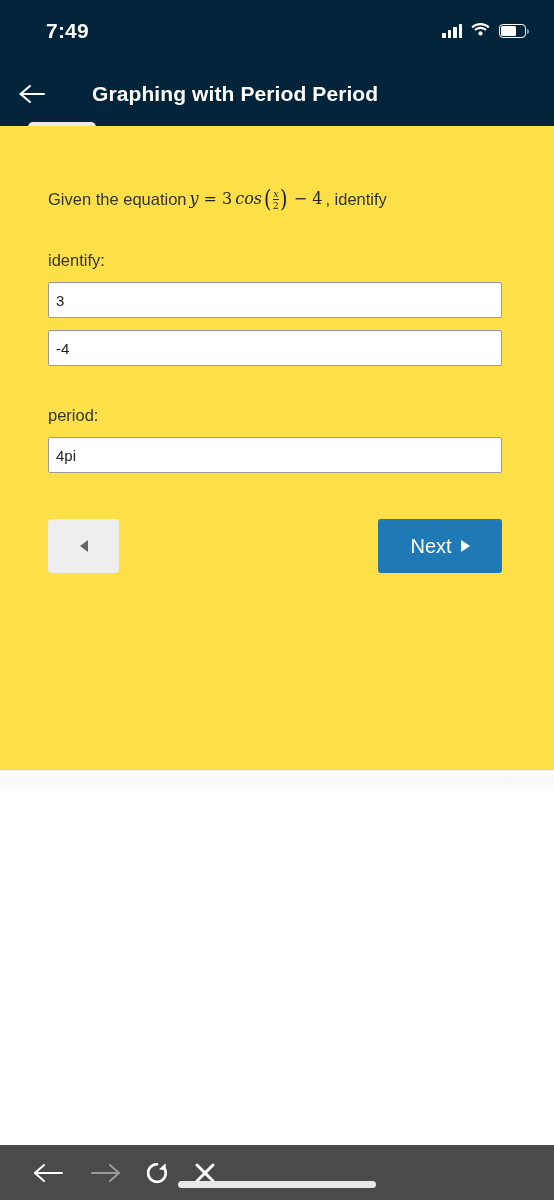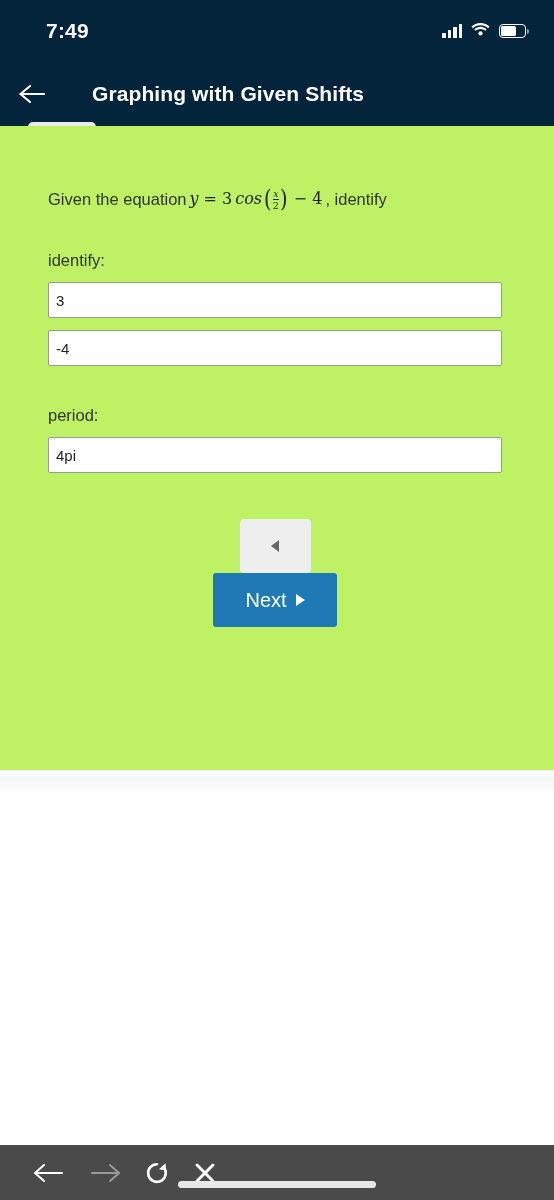--- a/index.html
+++ b/index.html
@@ -122,21 +122,21 @@
     background: #ececec;
     border-radius: 5px;
   }
 
   
   .content {
     position: absolute;
     top: 126px; left: 0;
     width: 554px;
     height: 644px;
-    background: #bef264;
+    background: #fde047;
     padding: 0 48px;
   }
 
   .prompt {
     margin-top: 62px;
     font-size: 16.5px;
     color: #333333;
     line-height: 1.4;
     display: flex;
     align-items: center;
@@ -195,21 +195,20 @@
     outline: none;
     box-shadow: inset 0 1px 1px rgba(0,0,0,0.06);
   }
 
   .button-row {
     margin-top: 46px;
     width: 454px;
     display: flex;
     align-items: center;
     justify-content: space-between;
-    flex-direction: column;
   }
   .prev-button {
     width: 71px;
     height: 54px;
     background: #eeeeee;
     border: none;
     border-radius: 4px;
     display: flex;
     align-items: center;
     justify-content: center;
@@ -315,21 +314,21 @@
     </div>
   </div>
 
   <div class="app-header">
     <div class="back-arrow">
       <svg width="30" height="24" viewBox="0 0 30 24">
         <path d="M13 4 L3.5 12 L13 20" stroke="#ffffff" stroke-width="2.1" fill="none" stroke-linecap="round" stroke-linejoin="round"></path>
         <line x1="3.5" y1="12" x2="27" y2="12" stroke="#ffffff" stroke-width="2.1" stroke-linecap="round"></line>
       </svg>
     </div>
-    <div class="header-title">Graphing with Given Shifts</div>
+    <div class="header-title">Graphing with Period Period</div>
   </div>
 
   <div class="peek-tab"></div>
 
   <div class="content">
 
     <div class="prompt">
       <span>Given the equation</span>
       <span class="math">
         <span class="it">y</span>

